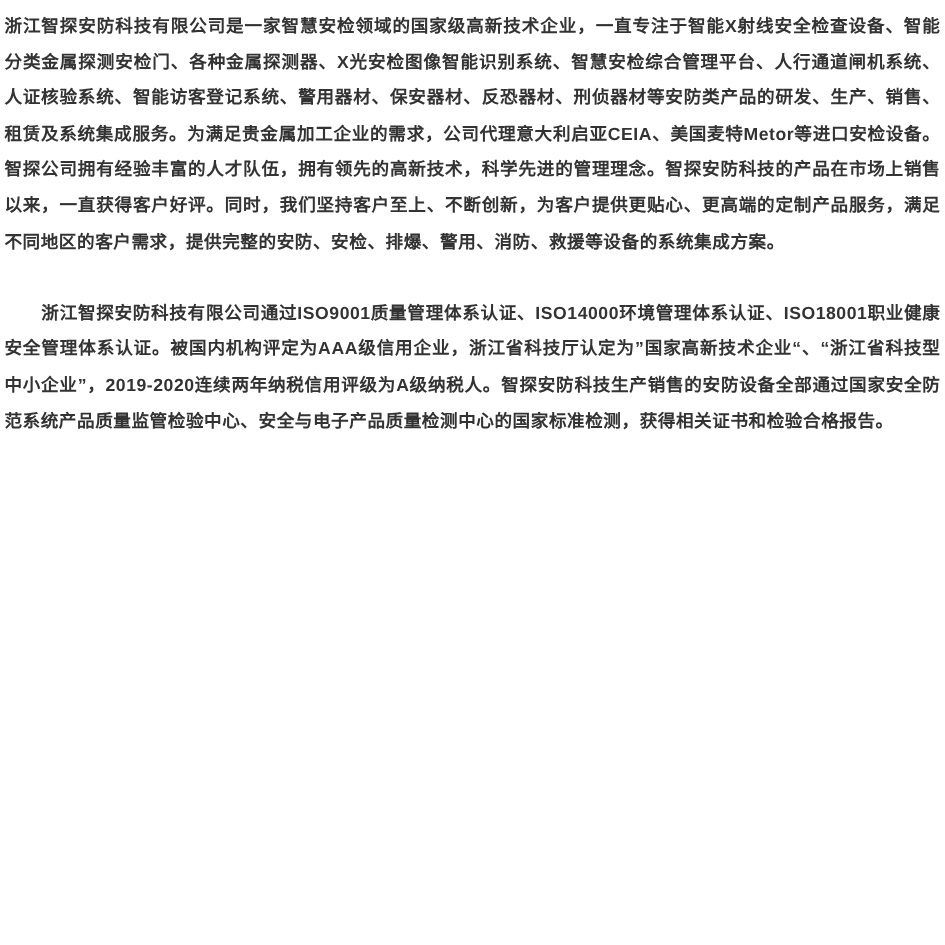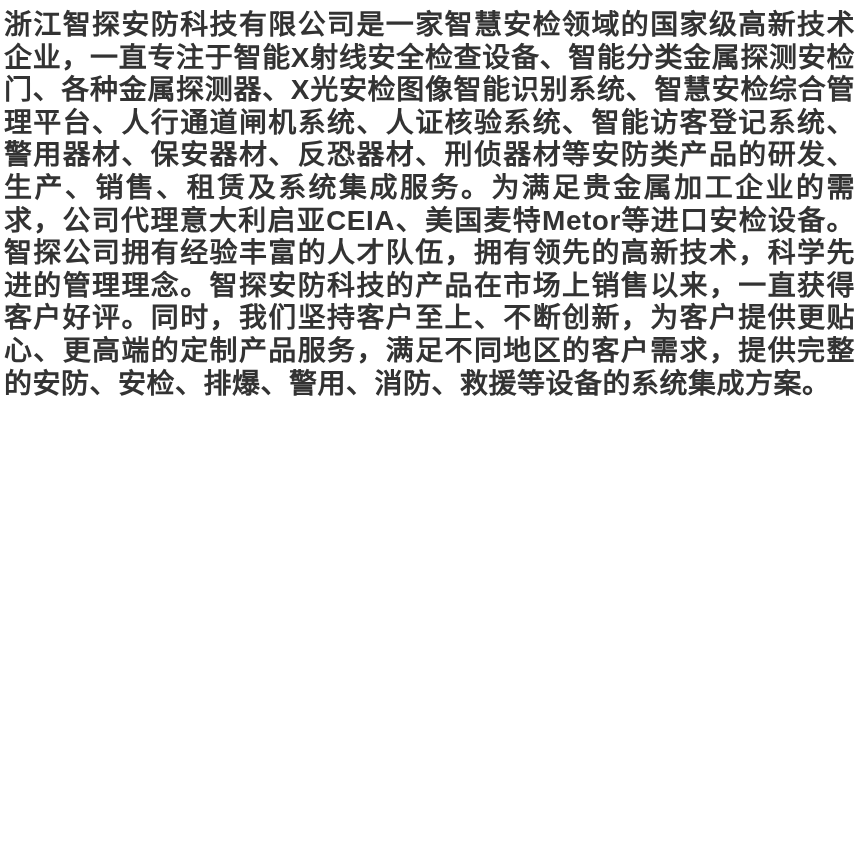--- a/index.html
+++ b/index.html
@@ -16,33 +16,34 @@
   }
   .doc {
     box-sizing: border-box;
     width: 859px;
     padding: 9px 4px 0 4px;
   }
   .doc p {
     margin: 0;
     padding: 0;
     color: #333333;
-    font-size: 28px;
+    font-size: 16px;
     font-weight: bold;
     line-height: 32.6px;
     text-align: justify;
     text-justify: inter-ideograph;
     word-break: break-all;
     letter-spacing: 0.5px;
   }
   .doc p + p {
     margin-top: 32.6px; 
   }
   .doc p.indent {
     text-indent: 2.1em;
   }
 </style>
 </head>
 <body>
 
 <div class="doc">
   <p>浙江智探安防科技有限公司是一家智慧安检领域的国家级高新技术企业，一直专注于智能X射线安全检查设备、智能分类金属探测安检门、各种金属探测器、X光安检图像智能识别系统、智慧安检综合管理平台、人行通道闸机系统、人证核验系统、智能访客登记系统、警用器材、保安器材、反恐器材、刑侦器材等安防类产品的研发、生产、销售、租赁及系统集成服务。为满足贵金属加工企业的需求，公司代理意大利启亚CEIA、美国麦特Metor等进口安检设备。智探公司拥有经验丰富的人才队伍，拥有领先的高新技术，科学先进的管理理念。智探安防科技的产品在市场上销售以来，一直获得客户好评。同时，我们坚持客户至上、不断创新，为客户提供更贴心、更高端的定制产品服务，满足不同地区的客户需求，提供完整的安防、安检、排爆、警用、消防、救援等设备的系统集成方案。</p>
+  <p class="indent">浙江智探安防科技有限公司通过ISO9001质量管理体系认证、ISO14000环境管理体系认证、ISO18001职业健康安全管理体系认证。被国内机构评定为AAA级信用企业，浙江省科技厅认定为”国家高新技术企业“、“浙江省科技型中小企业”，2019-2020连续两年纳税信用评级为A级纳税人。智探安防科技生产销售的安防设备全部通过国家安全防范系统产品质量监管检验中心、安全与电子产品质量检测中心的国家标准检测，获得相关证书和检验合格报告。</p>
 </div>
 
 </body></html>

